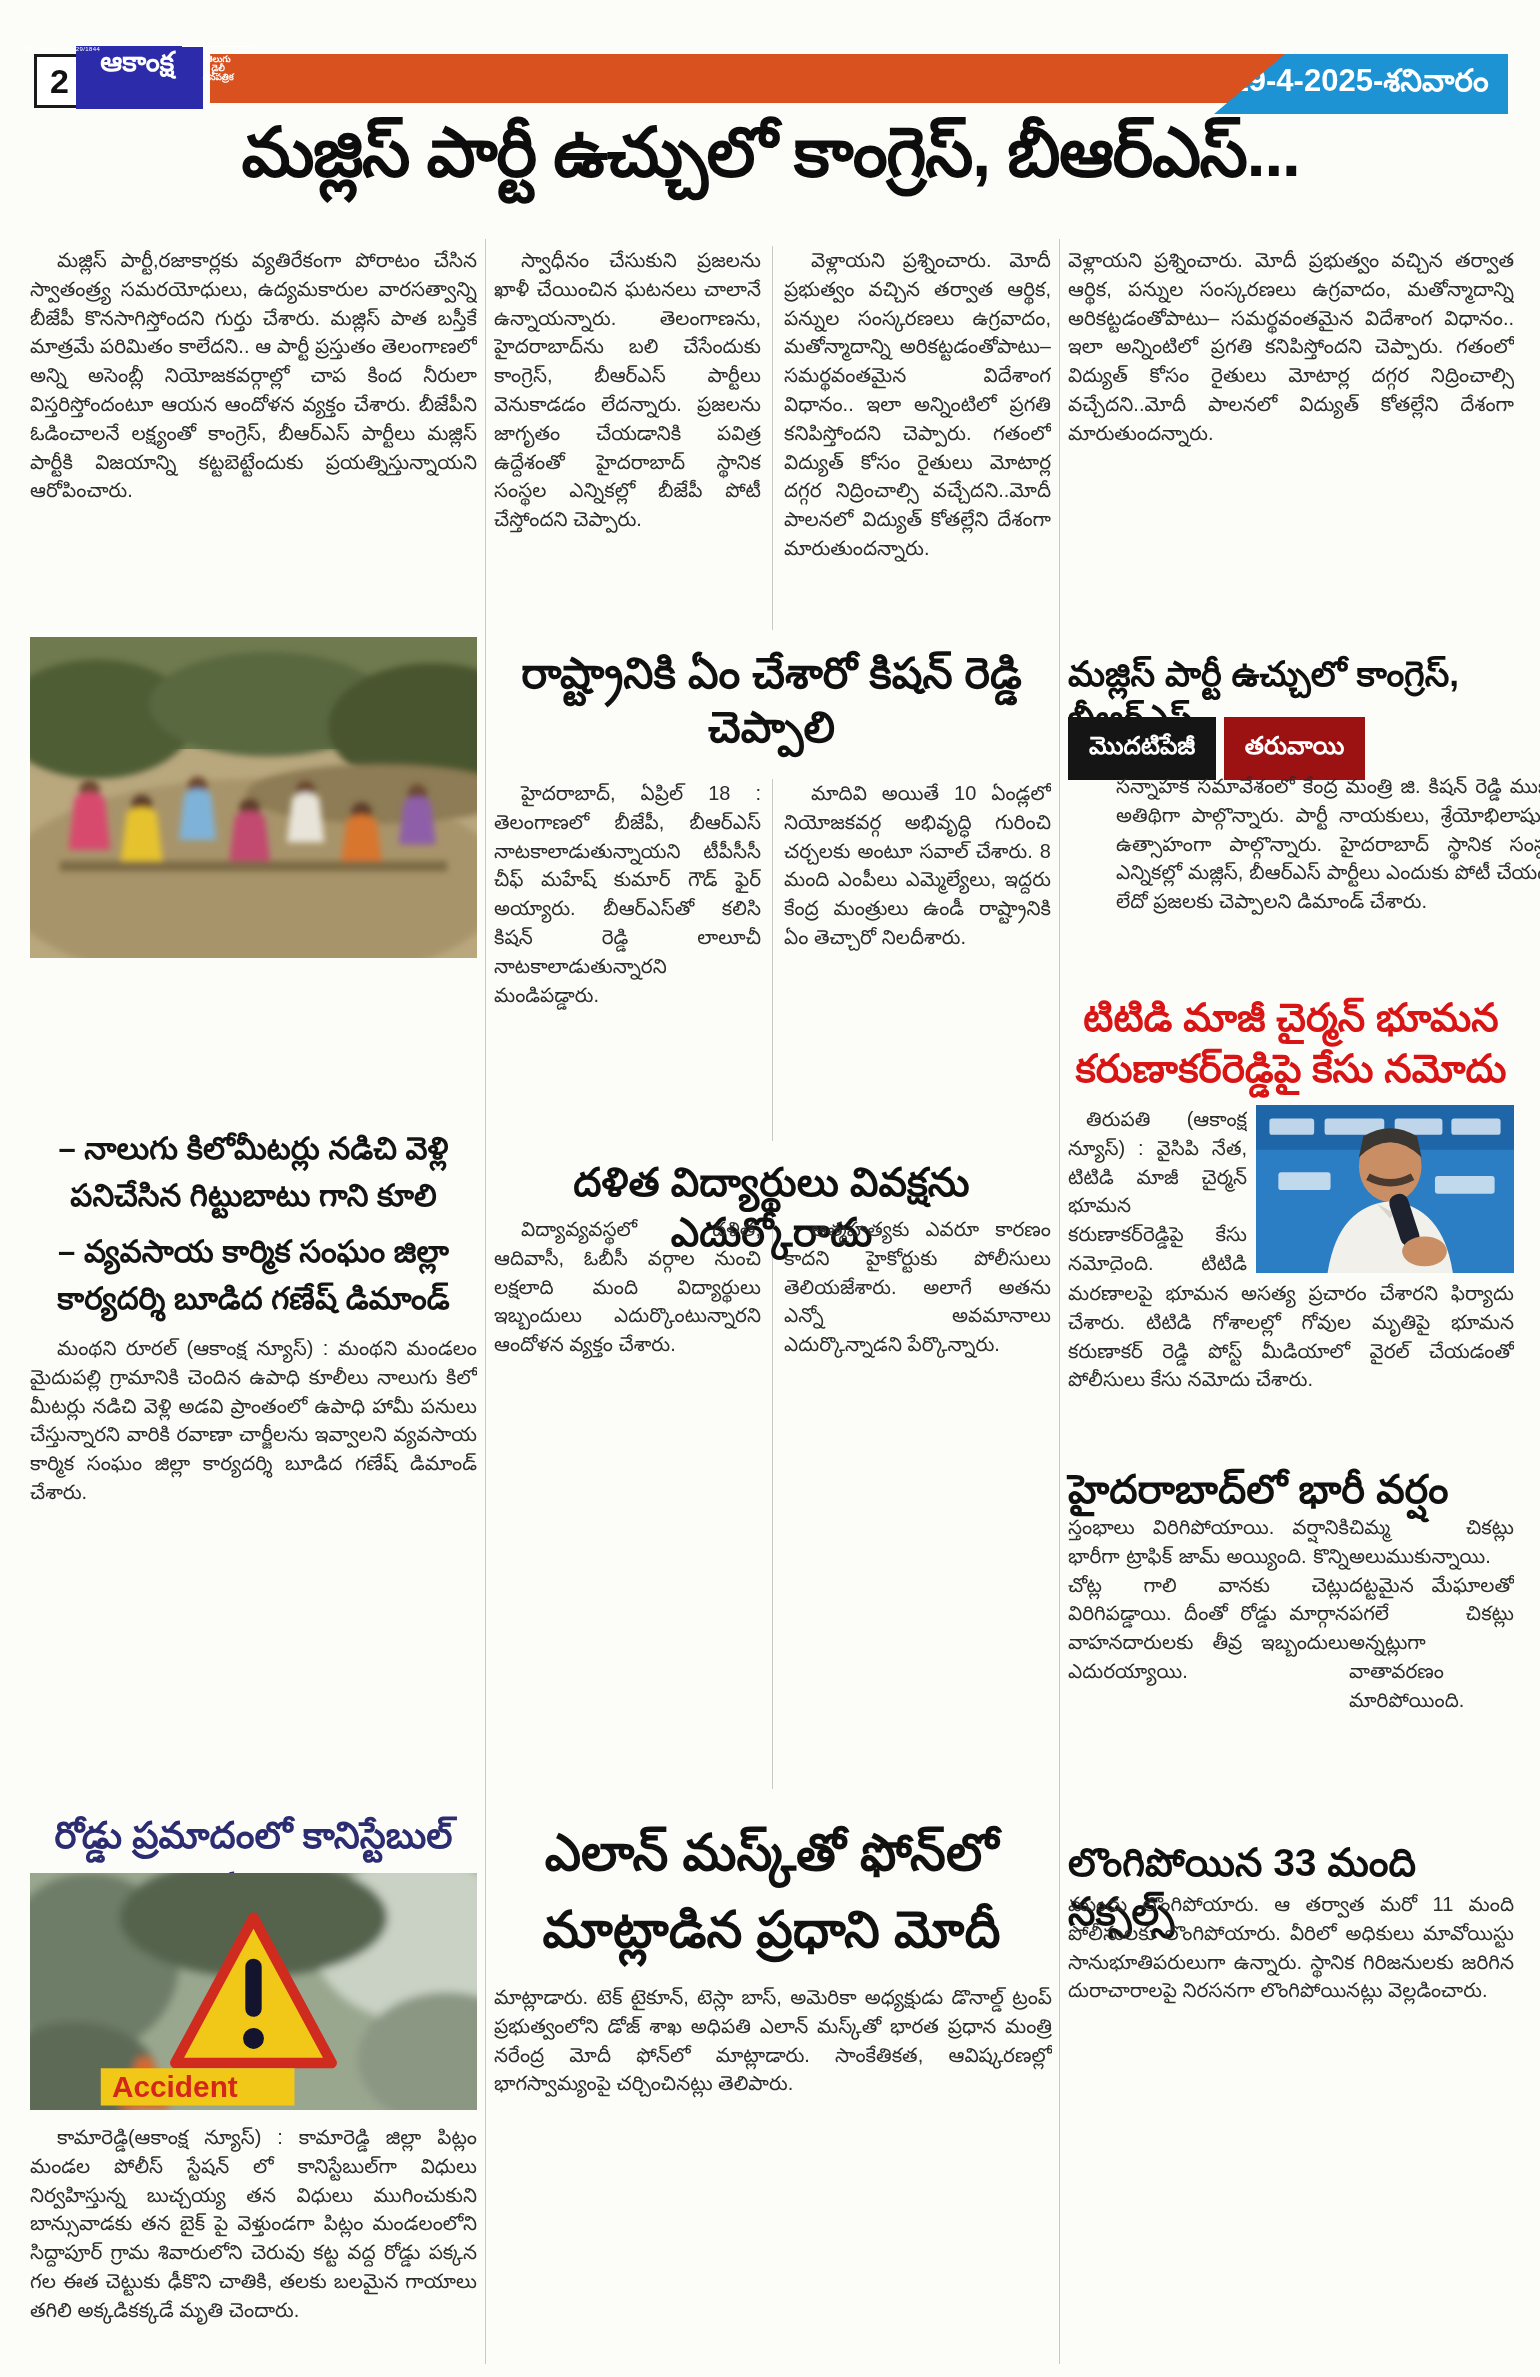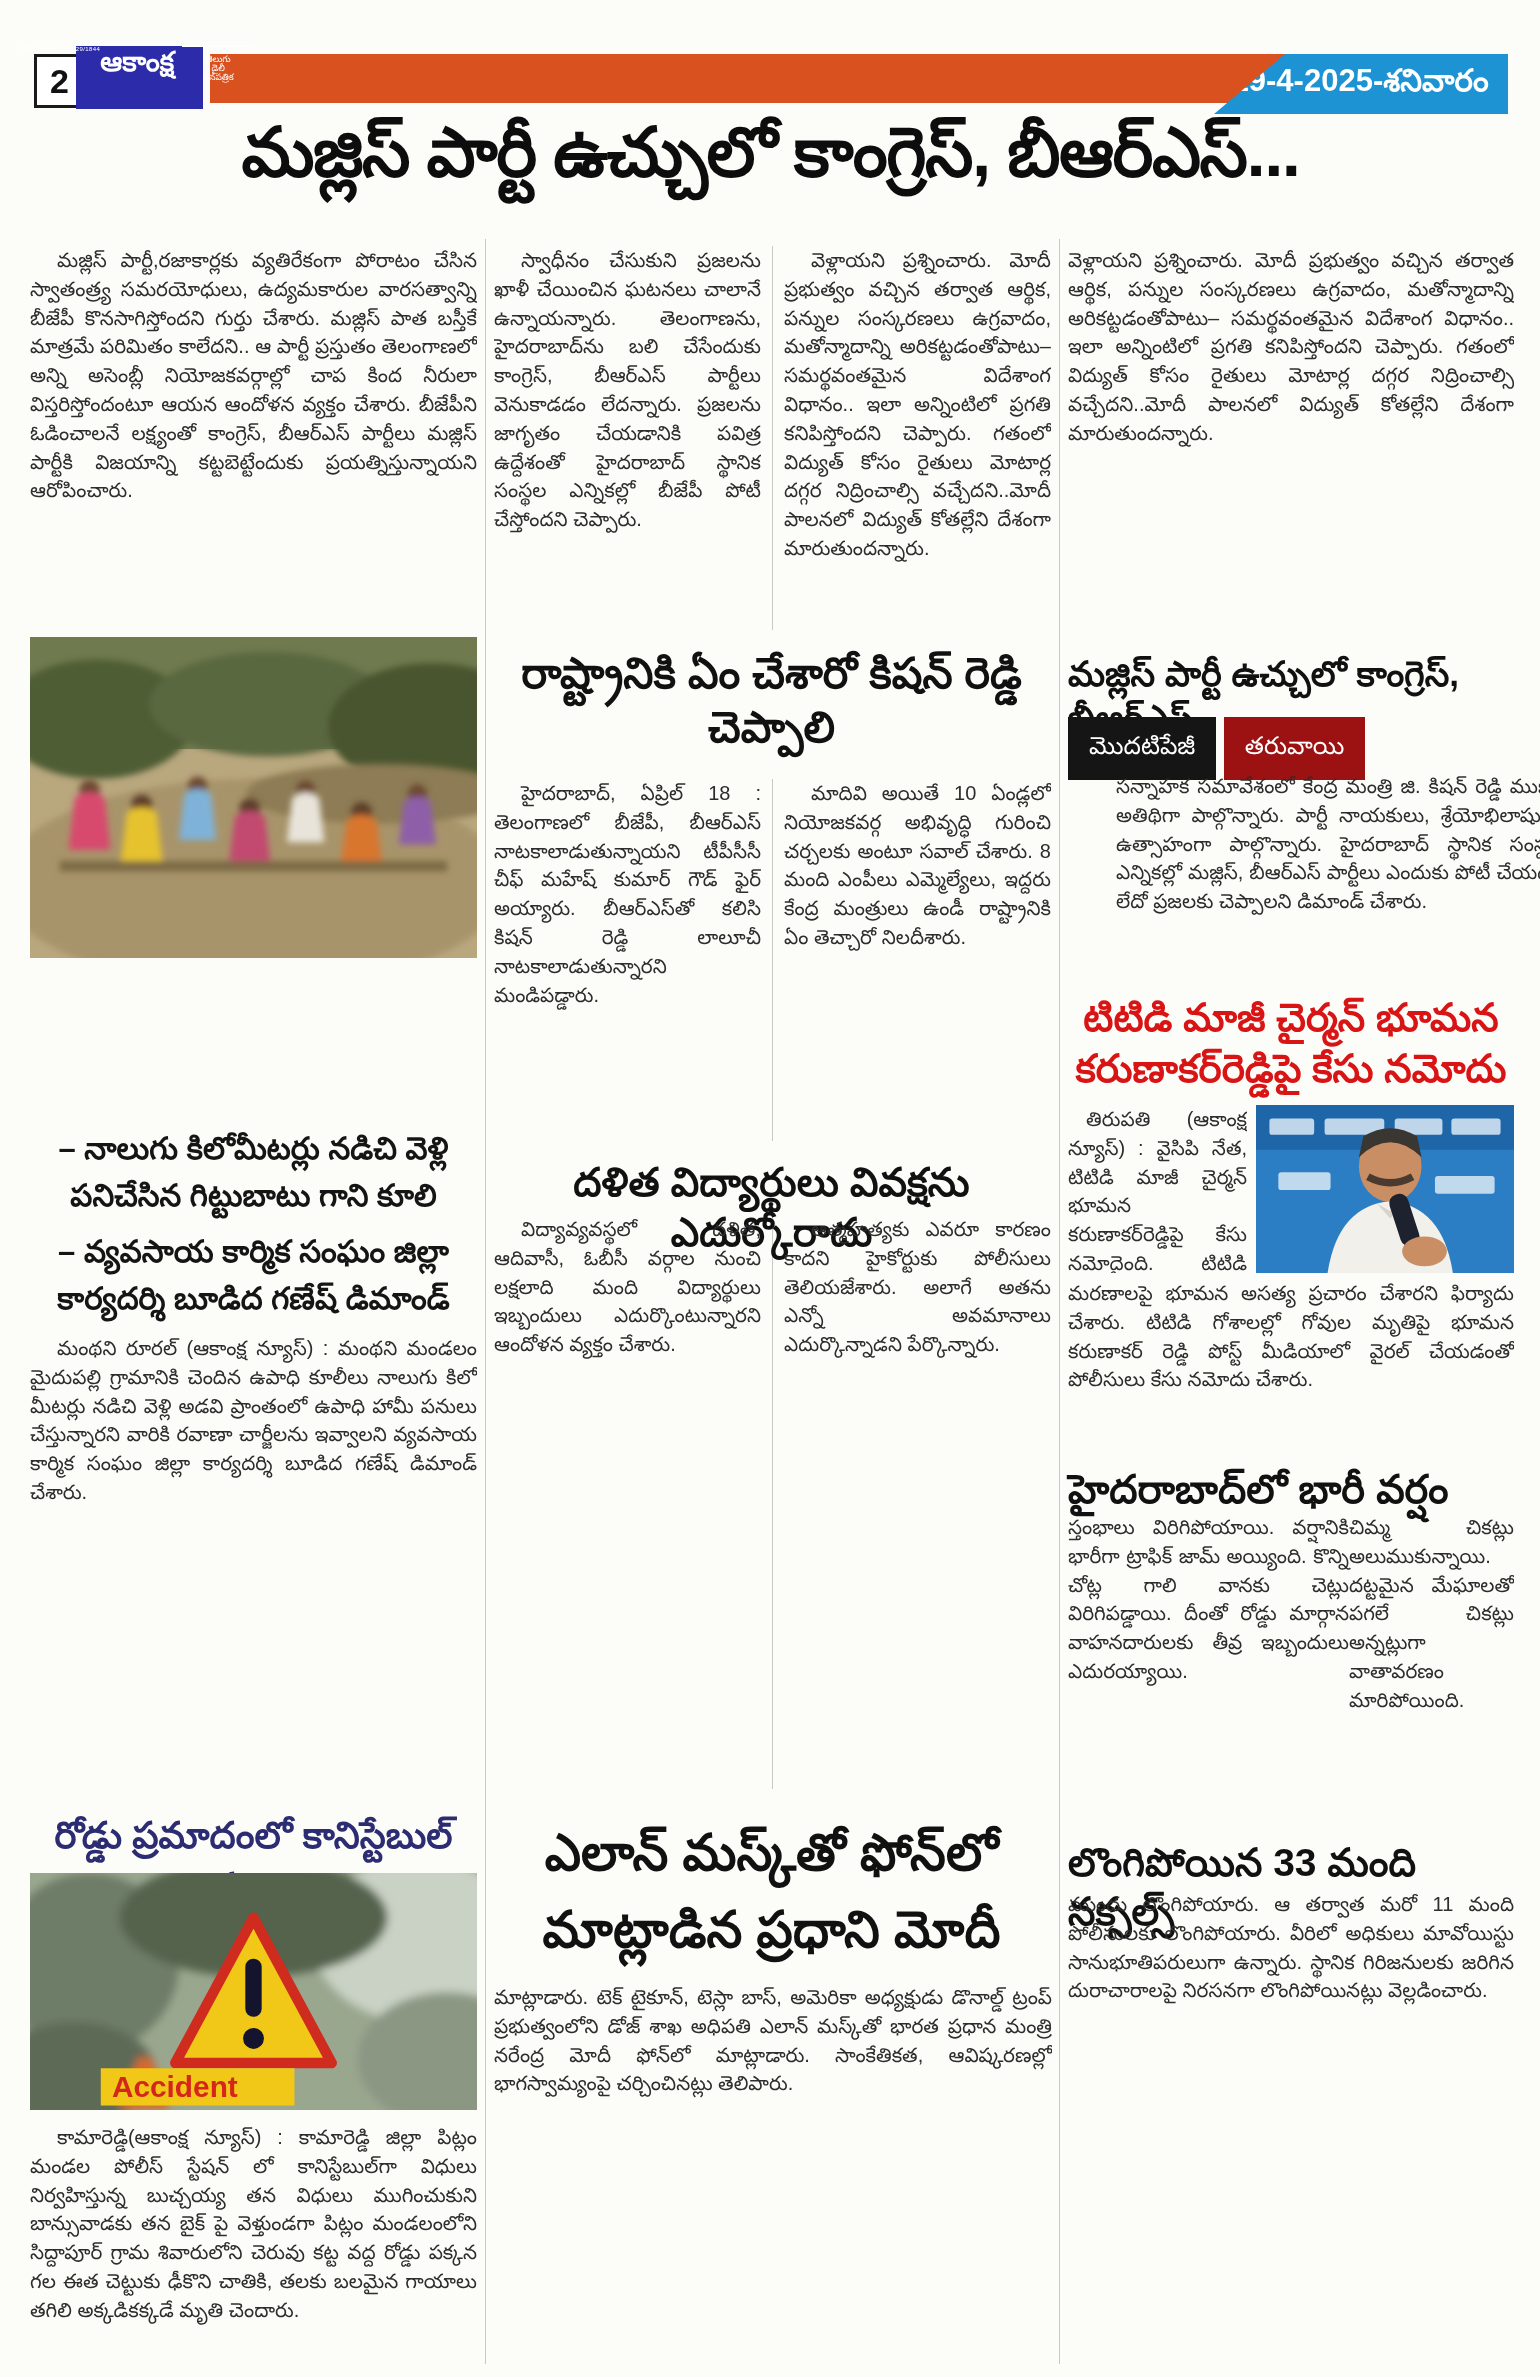--- a/index.html
+++ b/index.html
@@ -31,21 +31,21 @@
   .filler{flex:1 1 auto;min-height:0;margin-top:6px;opacity:.75;
           background-image:repeating-linear-gradient(#787874 0 8.2px,transparent 8.2px 29px);}
   .h-black{font-weight:bold;color:#111;text-align:center;line-height:1.25;margin-top:7px;}
   .h-red{font-weight:bold;color:#e5194a;text-align:center;line-height:1.35;}
   .h-darkred{font-weight:bold;color:#d91414;text-align:center;line-height:1.3;}
   .h-navy{font-weight:bold;color:#2c2c72;text-align:center;}
   .subpoints{font-weight:bold;color:#151515;text-align:center;font-size:31px;line-height:1.5;}
   .subpoints p{margin:0 0 10.4px;}
   .tags{display:flex;gap:7.5px;}
   .tag{height:39px;display:flex;align-items:center;justify-content:center;color:#fff;
-       font-size:24.6px;font-weight:normal;padding:12px 21px;}
+       font-size:24.6px;font-weight:bold;padding:12px 21px;}
   .tag.first{background:#151515;}
   .tag.next{background:#9c1212;}
   .photo{overflow:hidden;background:#14b8a6;}
   .photo svg{display:block;width:100%;height:100%;}
 </style>
 </head>
 <body>
 
 <div class="page">
 

